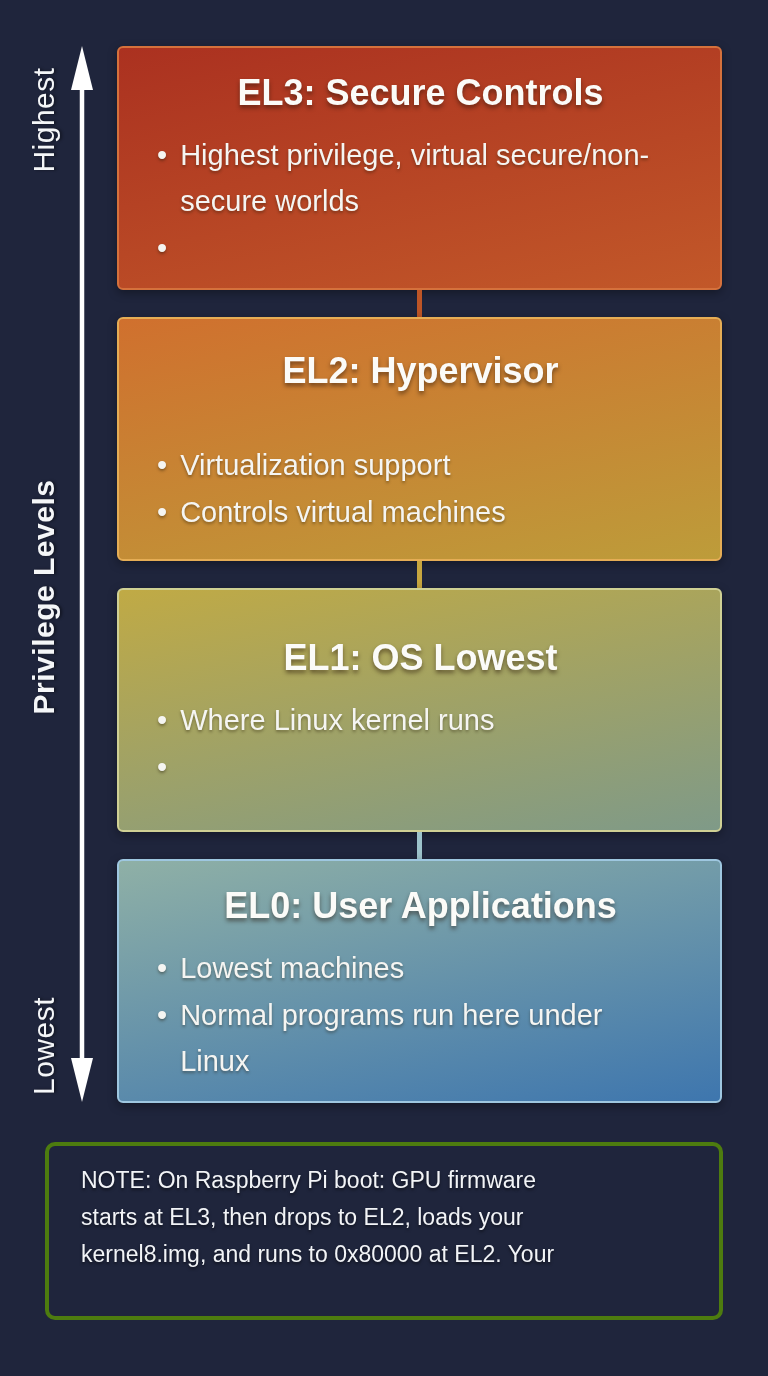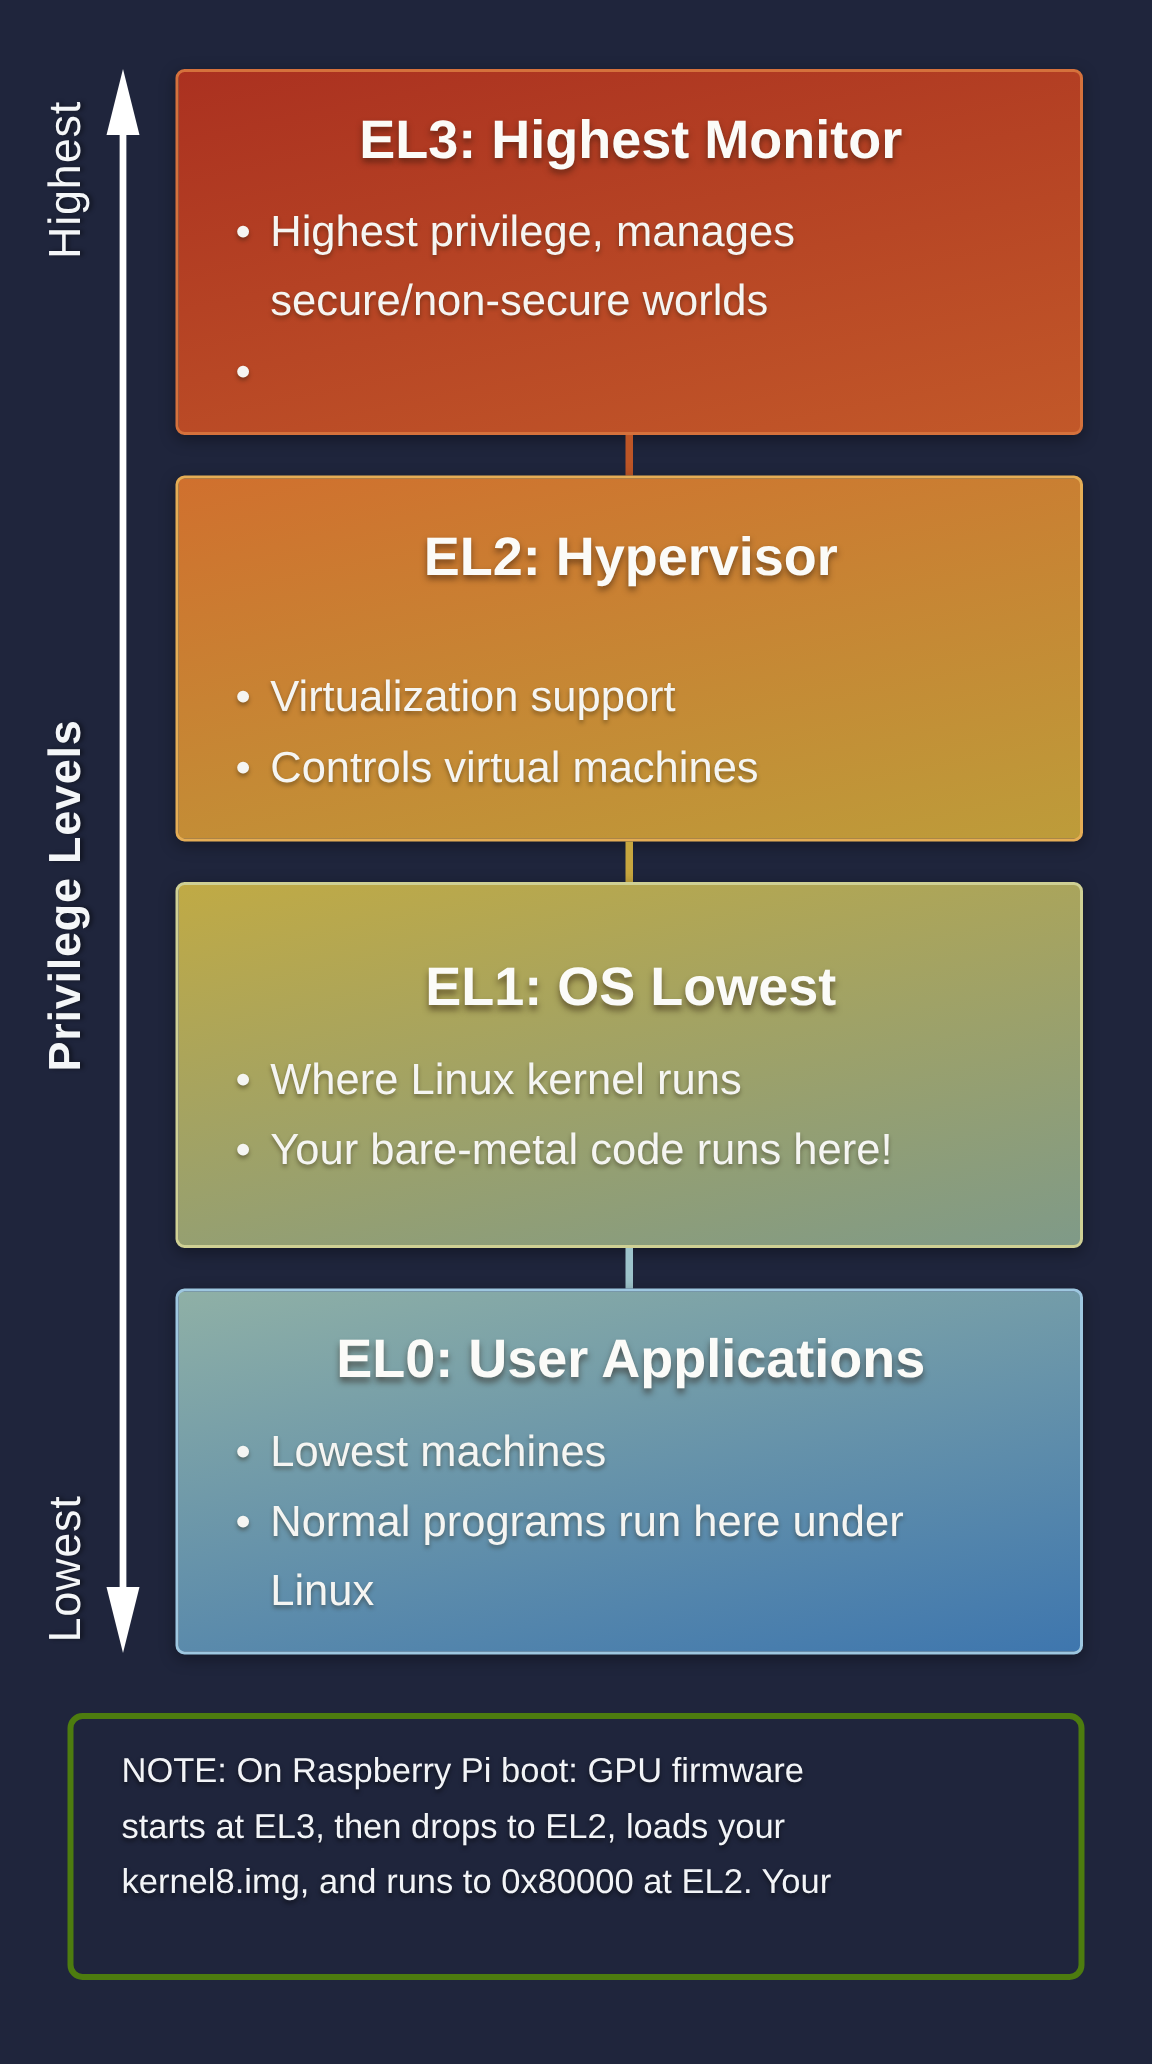--- a/index.html
+++ b/index.html
@@ -90,25 +90,25 @@
     <polygon class="arrow-head" points="18,46 7,90 29,90" fill="#ffffff"></polygon>
     <polygon class="arrow-head" points="18,1102 7,1058 29,1058" fill="#ffffff"></polygon>
   </svg>
 
   <div class="rot-label" id="label-highest">Highest</div>
   <div class="rot-label bold" id="label-privilege">Privilege Levels</div>
   <div class="rot-label" id="label-lowest">Lowest</div>
 
   <div id="levels">
     <div class="level-box" style="background: linear-gradient(168deg, rgb(171, 49, 32), rgb(194, 88, 41)); border-color: rgb(213, 113, 60);">
-      <h2 class="level-title">EL3: Highest Monitor</h2>
+      <h2 class="level-title">EL3: Secure Controls</h2>
       <div class="bullets">
           <div class="bullet">
             <span class="dot">•</span>
-            <span class="bullet-text">Highest privilege, manages secure/non-secure worlds</span>
+            <span class="bullet-text">Highest privilege, virtual secure/non-secure worlds</span>
           </div>
           <div class="bullet">
             <span class="dot">•</span>
           </div>
         </div>
     </div>
   <div class="connector" style="background: rgb(189, 85, 38);"></div>
     <div class="level-box" style="background: linear-gradient(168deg, rgb(208, 112, 46), rgb(189, 156, 58)); border-color: rgb(229, 173, 85); gap: 32px;">
       <h2 class="level-title">EL2: Hypervisor</h2>
       <div class="bullets">
@@ -125,21 +125,20 @@
   <div class="connector" style="background: rgb(199, 166, 63);"></div>
     <div class="level-box" style="background: linear-gradient(168deg, rgb(192, 170, 69), rgb(127, 154, 136)); border-color: rgb(207, 208, 148);">
       <h2 class="level-title">EL1: OS Lowest</h2>
       <div class="bullets">
           <div class="bullet">
             <span class="dot">•</span>
             <span class="bullet-text">Where Linux kernel runs</span>
           </div>
           <div class="bullet">
             <span class="dot">•</span>
-            <span class="bullet-text">Your bare-metal code runs here!</span>
           </div>
         </div>
     </div>
   <div class="connector" style="background: rgb(157, 195, 203);"></div>
     <div class="level-box" style="background: linear-gradient(168deg, rgb(143, 176, 166), rgb(62, 118, 174)); border-color: rgb(158, 199, 224);">
       <h2 class="level-title">EL0: User Applications</h2>
       <div class="bullets">
           <div class="bullet">
             <span class="dot">•</span>
             <span class="bullet-text">Lowest machines</span>

